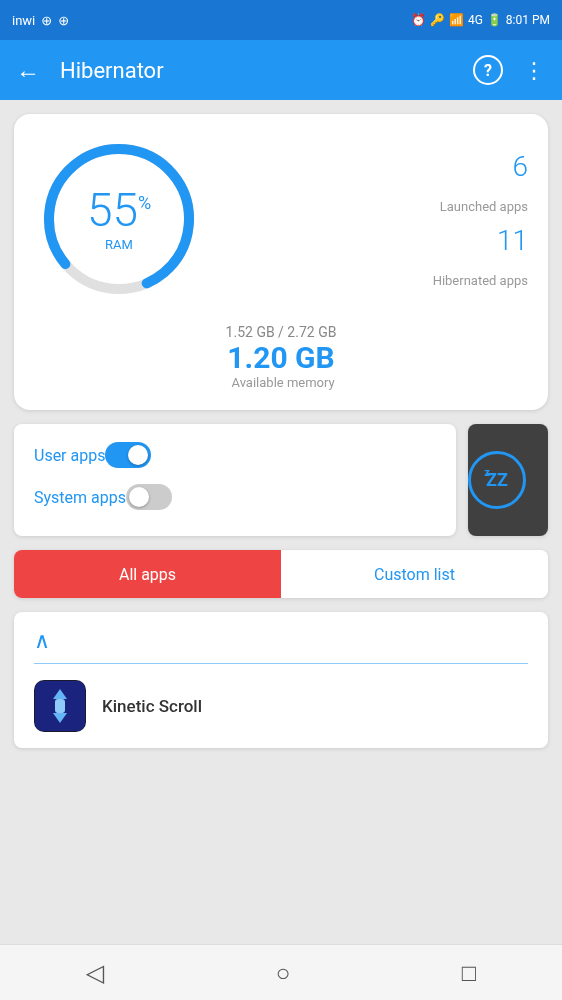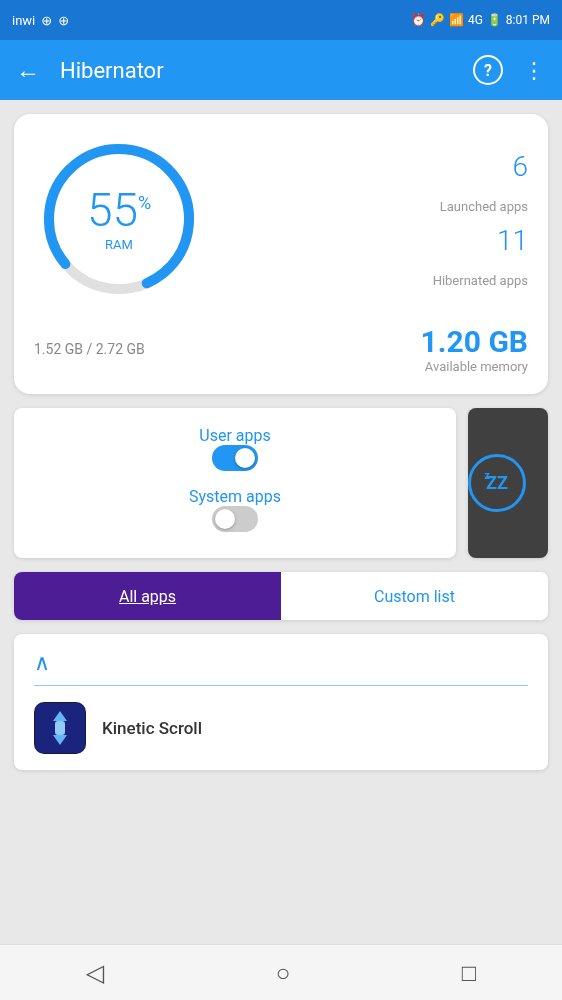--- a/index.html
+++ b/index.html
@@ -115,20 +115,21 @@
     .stat-item { text-align: right; }
     .stat-number { font-size: 28px; color: #2196F3; font-weight: 300; }
     .stat-desc { font-size: 13px; color: #999; margin-top: 16px; }
 
     .stats-bottom {
       display: flex;
       justify-content: space-between;
       align-items: center;
       margin-top: 12px;
       padding-top: 8px;
+      flex-direction: column;
     }
     .ram-usage { font-size: 14px; color: #888; }
     .available-mem { text-align: right; }
     .avail-num { font-size: 30px; color: #2196F3; font-weight: 700; }
     .avail-label { font-size: 13px; color: #999; }
 
     
     .toggle-row-card {
       display: flex;
       gap: 12px;
@@ -139,21 +140,20 @@
       border-radius: 8px;
       padding: 18px 20px;
       flex: 1;
       box-shadow: 0 1px 4px rgba(0,0,0,0.12);
     }
     .toggle-row {
       display: flex;
       align-items: center;
       justify-content: flex-start;
       margin-bottom: 16px;
-      flex-direction: column;
     }
     .toggle-row:last-child { margin-bottom: 8px; }
     .toggle-label { font-size: 16px; color: #2196F3; }
 
     
     .toggle-switch {
       width: 46px; height: 26px;
       border-radius: 13px;
       position: relative;
       cursor: pointer;
@@ -203,23 +203,22 @@
     }
     .tab {
       flex: 1;
       display: flex;
       align-items: center;
       justify-content: center;
       font-size: 16px;
       cursor: pointer;
     }
     .tab-active {
-      background: #4c1d95;
+      background: #ef4444;
       color: white;
-      text-decoration: underline;
     }
     .tab-inactive {
       background: white;
       color: #2196F3;
     }
 
     
     .exception-card {
       background: white;
       border-radius: 8px;

